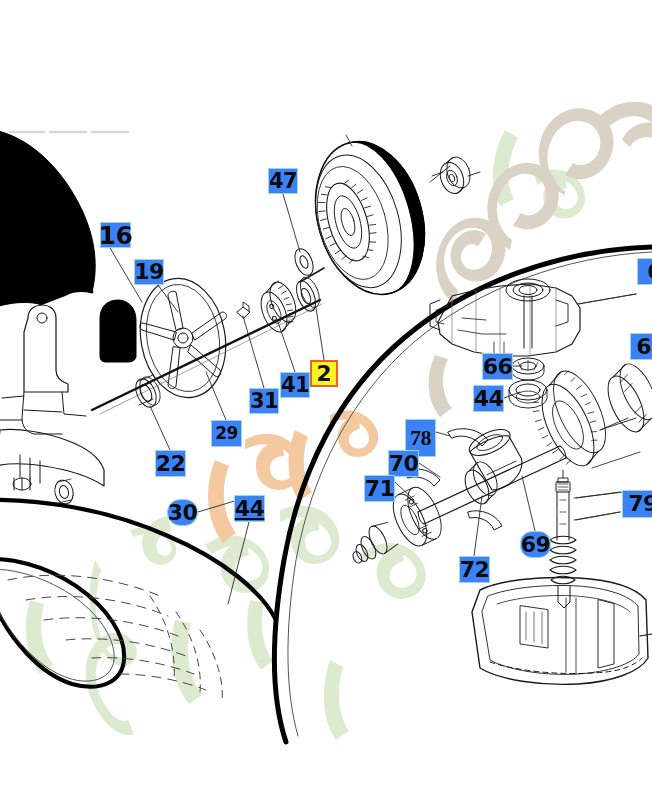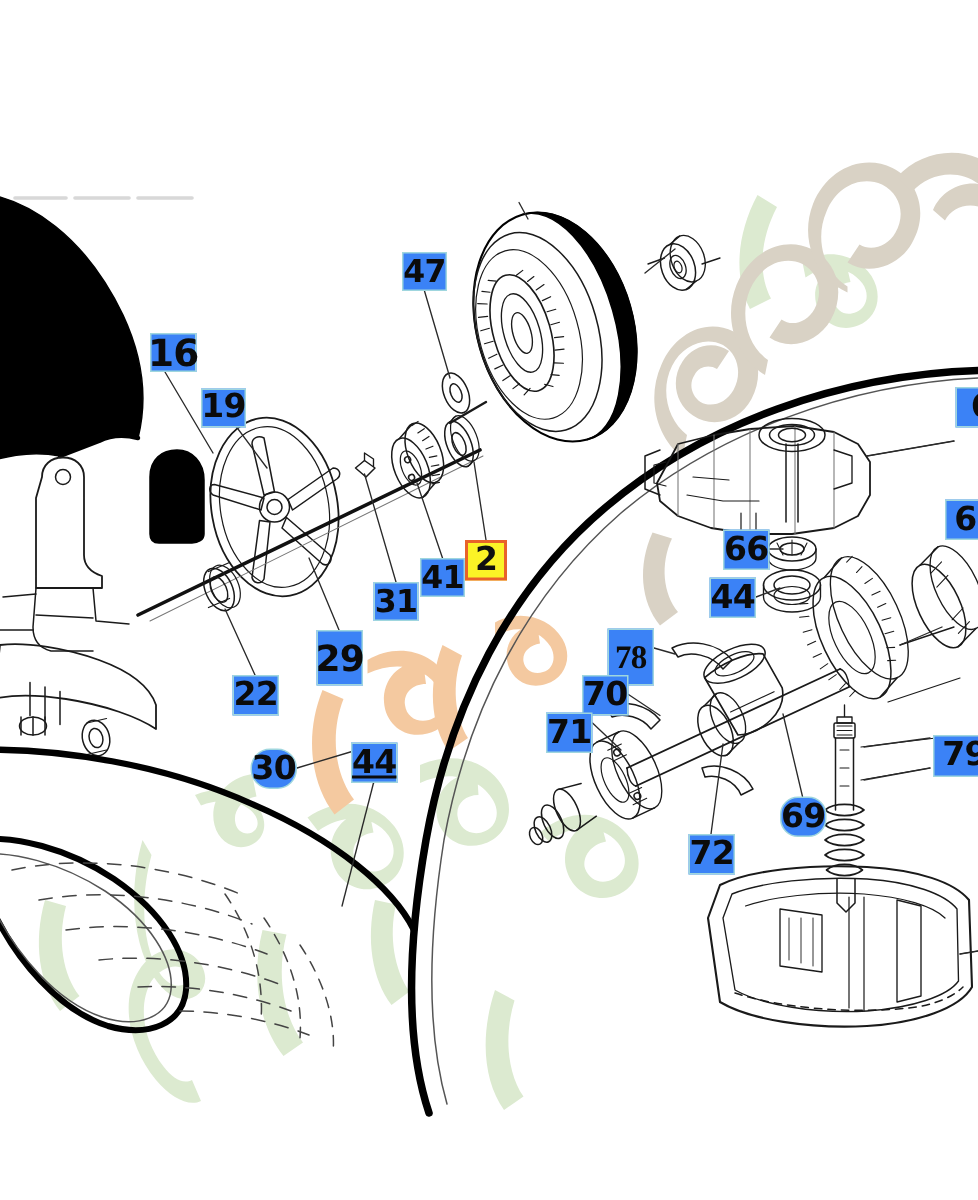--- a/index.html
+++ b/index.html
@@ -453,21 +453,21 @@
       </div>
       <div class="callout" style="left: 249px; top: 388px; width: 30px; height: 26px; font-size: 21px;">
         <span>31</span>
       </div>
       <div class="callout" style="left: 280px; top: 372px; width: 30px; height: 26px; font-size: 21px;">
         <span>41</span>
       </div>
       <div class="callout hl" style="left: 310px; top: 360px; width: 28px; height: 27px; font-size: 22px;">
         <span>2</span>
       </div>
-      <div class="callout" style="left: 211px; top: 420px; width: 31px; height: 37px; font-size: 24px; text-align: center;">
+      <div class="callout" style="left: 211px; top: 420px; width: 31px; height: 27px; font-size: 17px; text-align: center;">
         <span>29</span>
       </div>
       <div class="callout" style="left: 155px; top: 450px; width: 31px; height: 27px; font-size: 22px;">
         <span>22</span>
       </div>
       <div class="callout" style="left: 167px; top: 499px; width: 31px; height: 27px; font-size: 22px; border-radius: 13px;">
         <span>30</span>
       </div>
       <div class="callout" style="left: 234px; top: 495px; width: 31px; height: 27px; font-size: 22px; text-decoration: underline;">
         <span>44</span>

